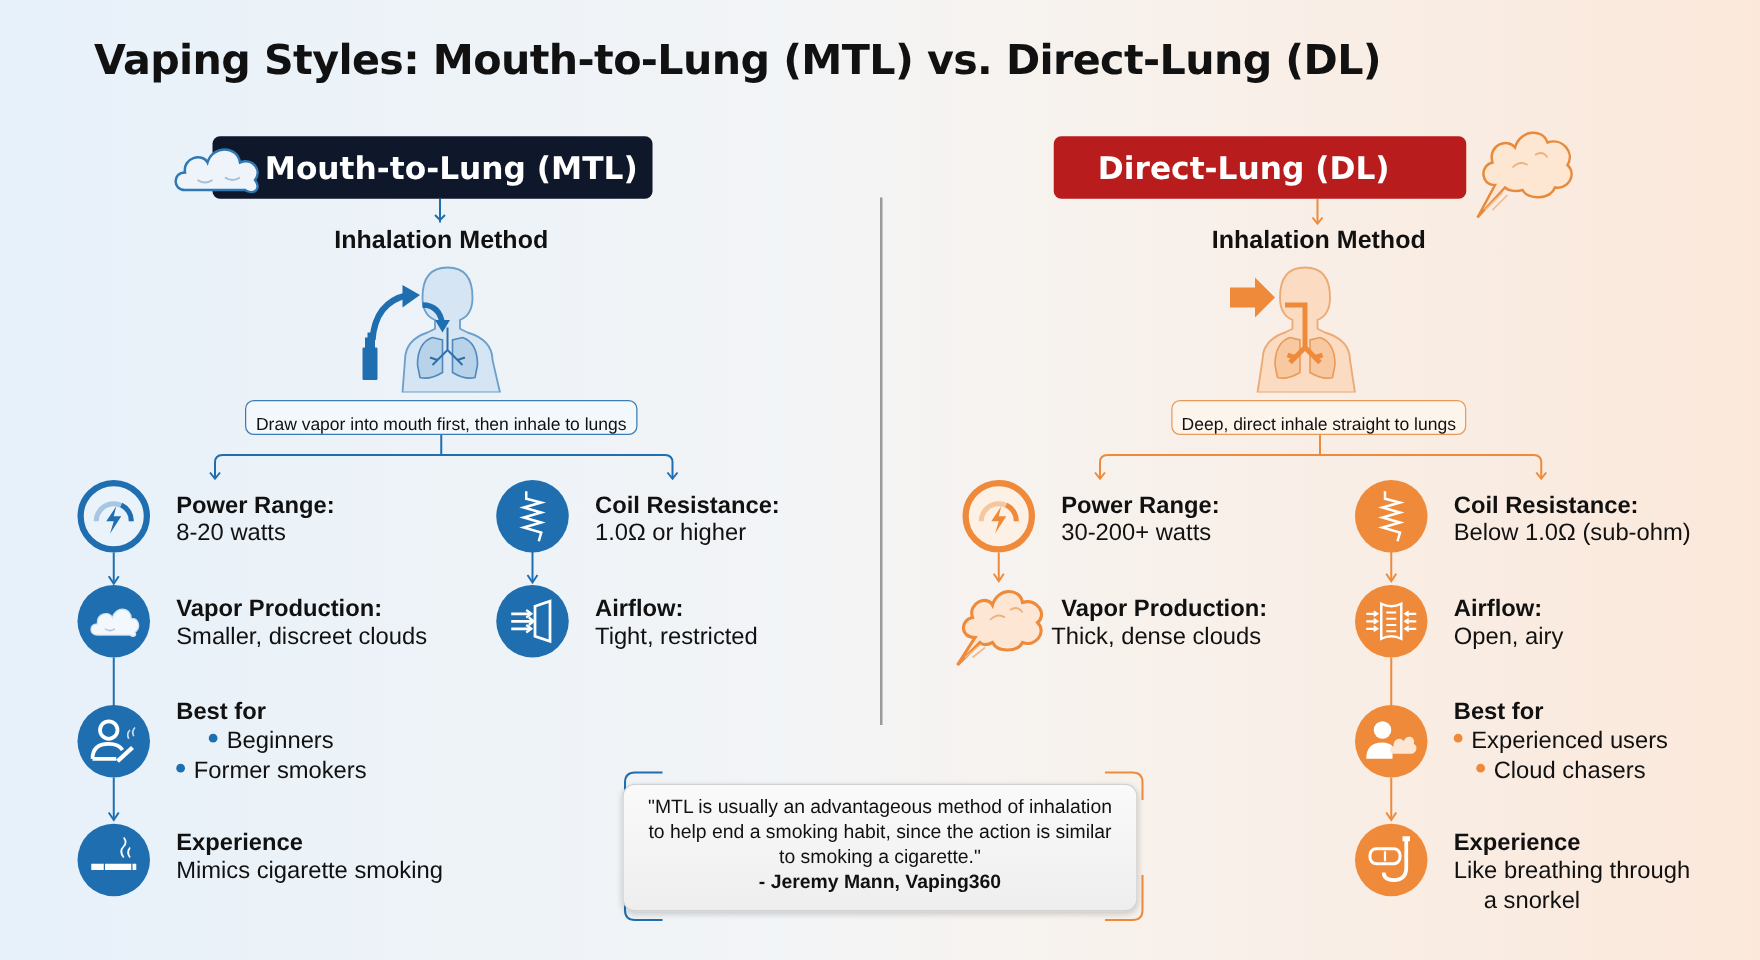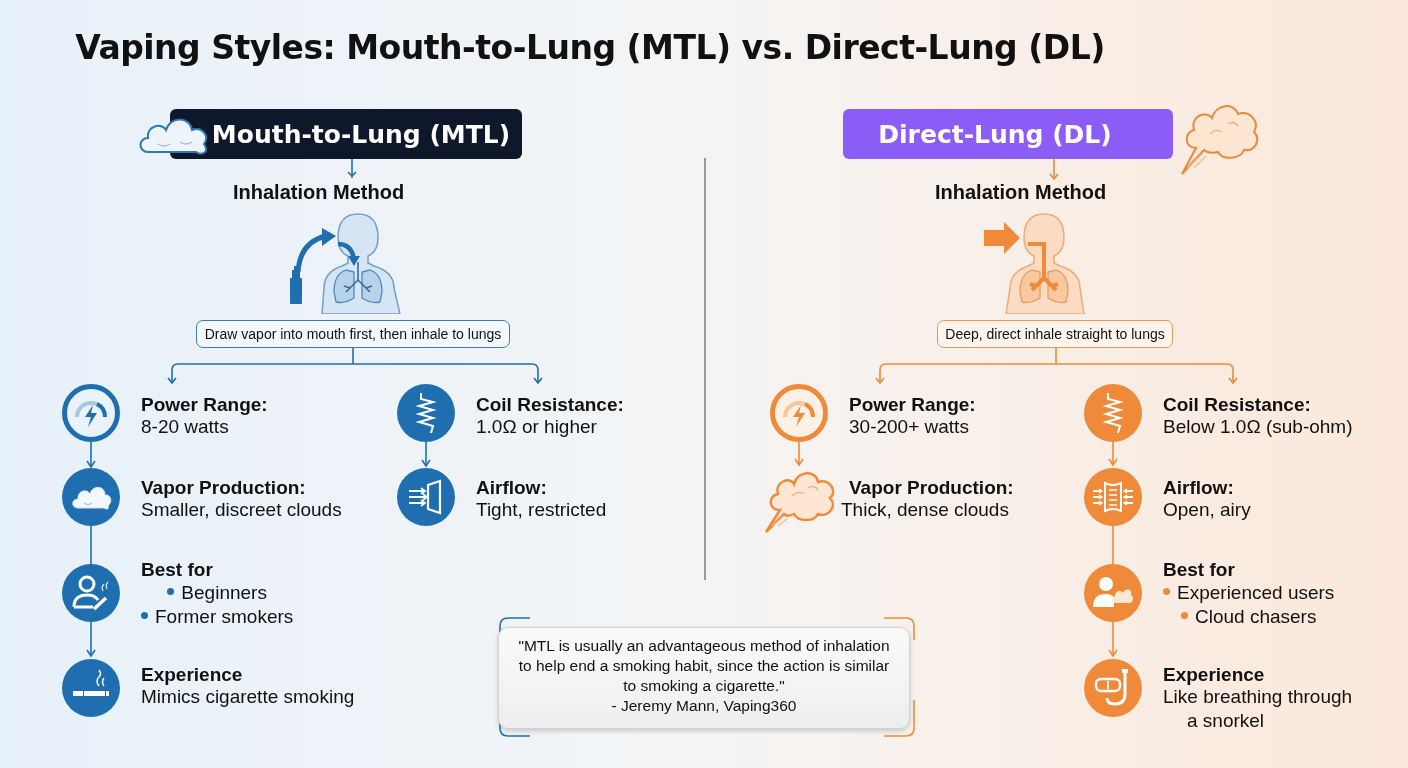--- a/index.html
+++ b/index.html
@@ -15,25 +15,25 @@
     left: 0; top: 28px; width: 1180px; text-align: center;
     font-family: "DejaVu Sans", sans-serif; font-weight: bold; font-size: 33px;
     letter-spacing: -0.5px; color: #111;
   }
   .banner {
     height: 50px; border-radius: 6px; color: #fff;
     font-family: "DejaVu Sans", sans-serif; font-weight: bold; font-size: 25px;
     display: flex; align-items: center; justify-content: center;
   }
   .banner.mtl { left: 170px; top: 109px; width: 352px; background: #0f172a; padding-left: 30px; }
-  .banner.dl { left: 843px; top: 109px; width: 330px; background: #8b5cf6; padding-right: 26px; }
-  .subhead { font-weight: bold; font-size: 20px; width: 240px; }
+  .banner.dl { left: 843px; top: 109px; width: 330px; background: #b91c1c; padding-right: 26px; }
+  .subhead { font-weight: bold; font-size: 20px; text-align: center; width: 240px; }
   .pill {
     height: 28px; border-radius: 7px; background: #fff; font-size: 14px;
-    display: flex; align-items: center; justify-content: center; white-space: nowrap;
+    display: flex; align-items: flex-end; justify-content: center; white-space: nowrap;
   }
   .pill.mtl { left: 196px; top: 320px; width: 314px; border: 1.5px solid #3b7cb6; background: #f3f8fc; }
   .pill.dl { left: 937px; top: 320px; width: 236px; border: 1.5px solid #e69a5a; background: #fdf4ec; }
   .circle {
     width: 58px; height: 58px; border-radius: 50%;
     display: flex; align-items: center; justify-content: center;
   }
   .c-blue { background: #1f6fb0; }
   .c-orange { background: #ee8a3a; }
   .ring-blue { background: #eaf3fa; border: 5px solid #1f6fb0; }
@@ -43,21 +43,21 @@
   .bullets { list-style: none; }
   .bullets li { font-size: 19px; line-height: 24px; white-space: nowrap; text-align: center; }
   .bullets li .dot { display: inline-block; width: 7px; height: 7px; border-radius: 50%; margin-right: 7px; vertical-align: middle; position: relative; top: -2px; }
   .divider { left: 704px; top: 158px; width: 2px; height: 422px; background: #9a9a9a; }
   .quote {
     left: 498px; top: 627px; width: 412px; height: 102px; border-radius: 10px;
     background: linear-gradient(180deg,#fafafa,#eeeeee);
     border: 1px solid #d2d2d2; box-shadow: 0 2px 5px rgba(0,0,0,0.18);
     text-align: center; font-size: 15.5px; line-height: 20px; padding-top: 8px;
   }
-  .quote .q-author { font-weight: normal; }
+  .quote .q-author { font-weight: bold; }
   svg { display: block; }
 </style>
 </head>
 <body>
 
 <div class="abs title">Vaping Styles: Mouth-to-Lung (MTL) vs. Direct-Lung (DL)</div>
 
 <svg class="abs" style="left:0;top:0;" width="1408" height="768">
   <defs>
     <marker id="ab" markerWidth="8" markerHeight="8" refX="4" refY="6" orient="auto" markerUnits="userSpaceOnUse">

